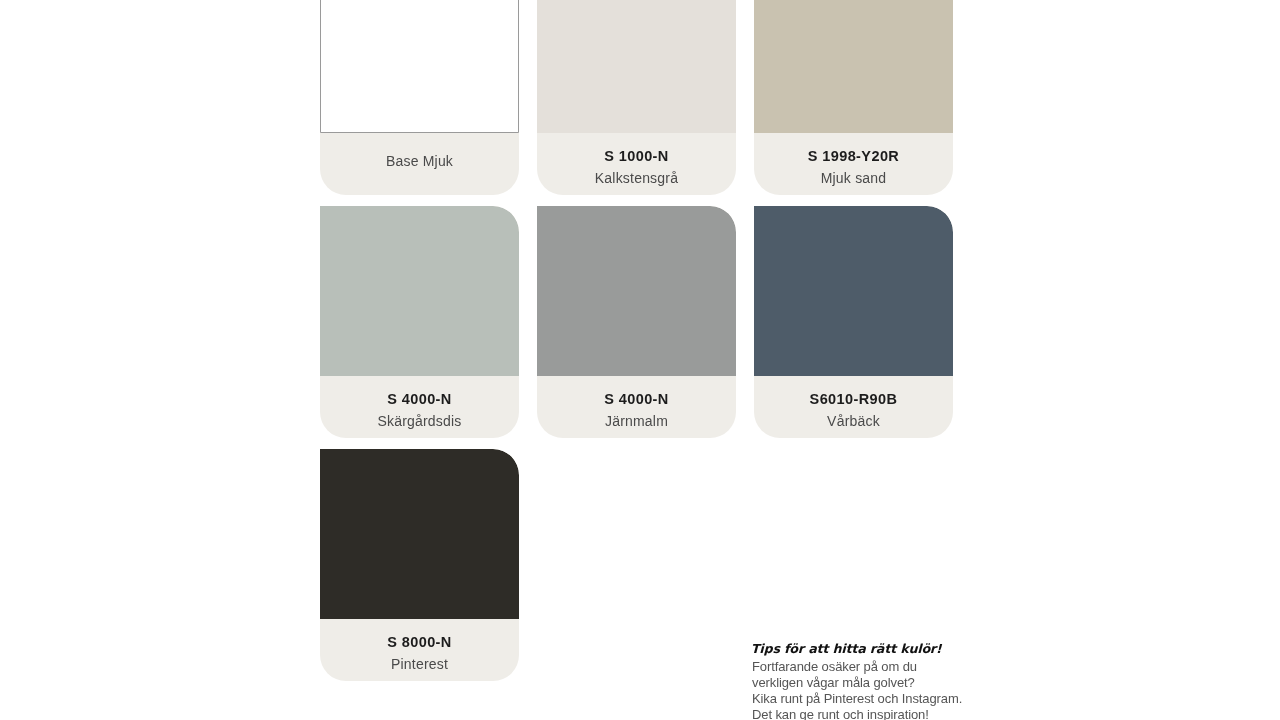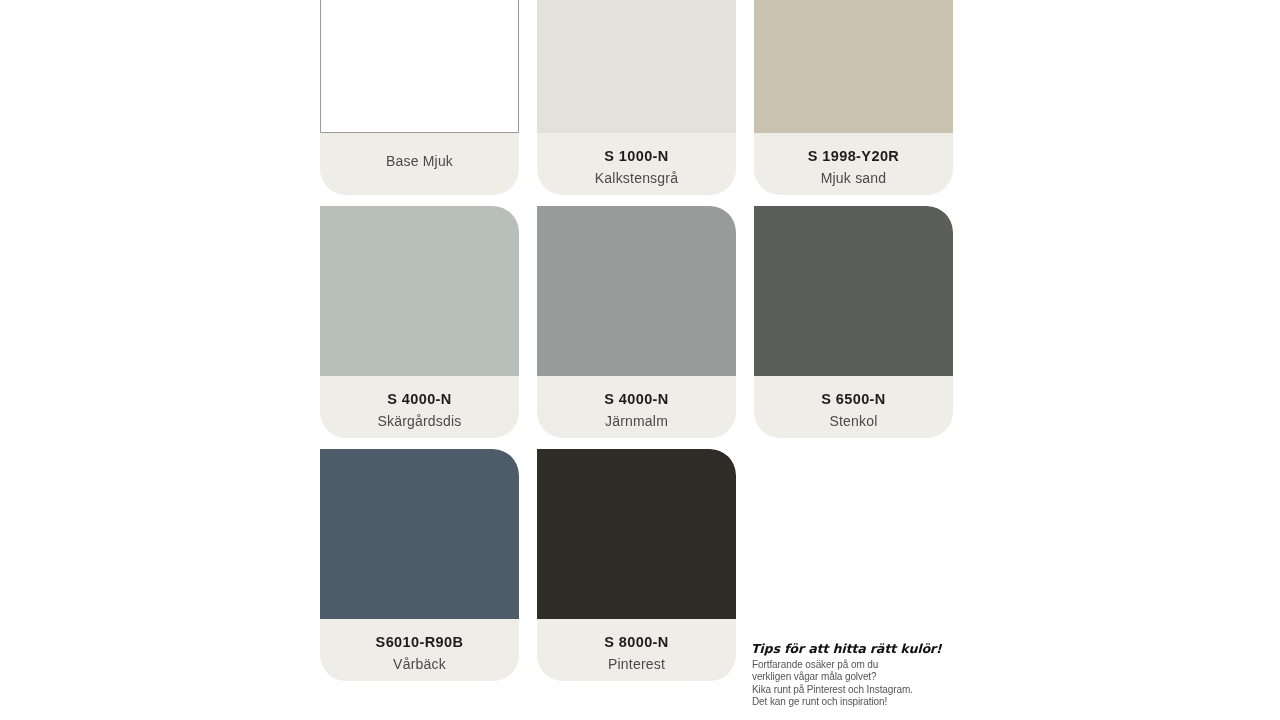--- a/index.html
+++ b/index.html
@@ -97,21 +97,21 @@
     font-weight: bold;
     font-style: italic;
     letter-spacing: -0.1px;
     color: #111111;
     white-space: nowrap;
     transform: skewX(-4deg);
     margin-bottom: 3px;
   }
 
   .tips-line {
-    font-size: 10px;
+    font-size: 13px;
     color: #555555;
     line-height: 1.23;
     letter-spacing: -0.1px;
     white-space: nowrap;
   }
 </style>
 </head>
 <body>
 
 <div id="palette-grid">
@@ -143,27 +143,20 @@
       </div>
     </div>
     <div class="swatch-card">
       <div class="swatch-color" style="background: rgb(153, 155, 154);"></div>
       <div class="swatch-meta">
         <div class="swatch-code">S 4000-N</div>
         <div class="swatch-name">Järnmalm</div>
       </div>
     </div>
     <div class="swatch-card">
-      <div class="swatch-color" style="background: rgb(91, 94, 91);"></div>
-      <div class="swatch-meta">
-        <div class="swatch-code">S 6500-N</div>
-        <div class="swatch-name">Stenkol</div>
-      </div>
-    </div>
-    <div class="swatch-card">
       <div class="swatch-color" style="background: rgb(78, 92, 105);"></div>
       <div class="swatch-meta">
         <div class="swatch-code">S6010-R90B</div>
         <div class="swatch-name">Vårbäck</div>
       </div>
     </div>
     <div class="swatch-card">
       <div class="swatch-color" style="background: rgb(46, 44, 39);"></div>
       <div class="swatch-meta">
         <div class="swatch-code">S 8000-N</div>

